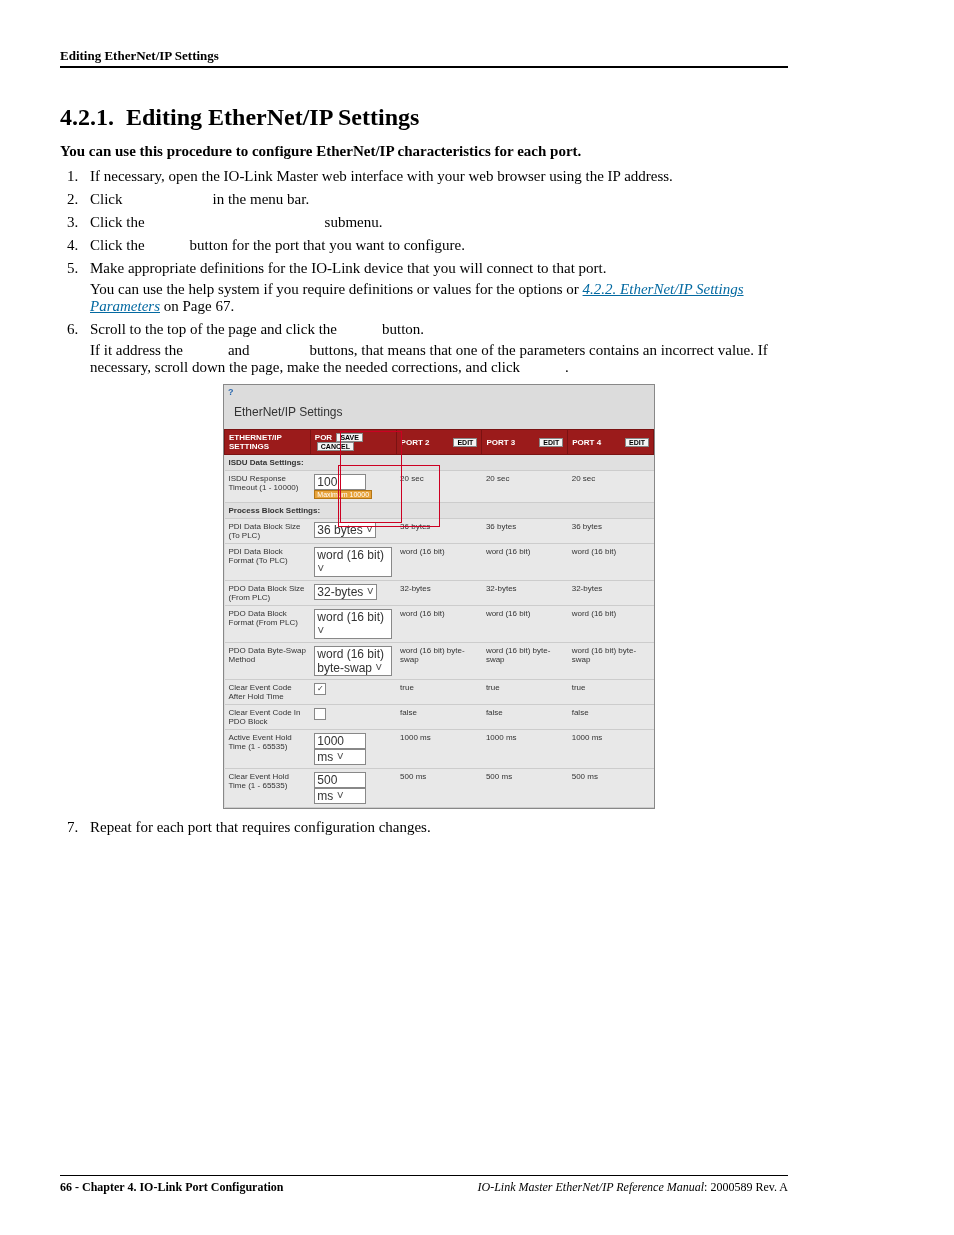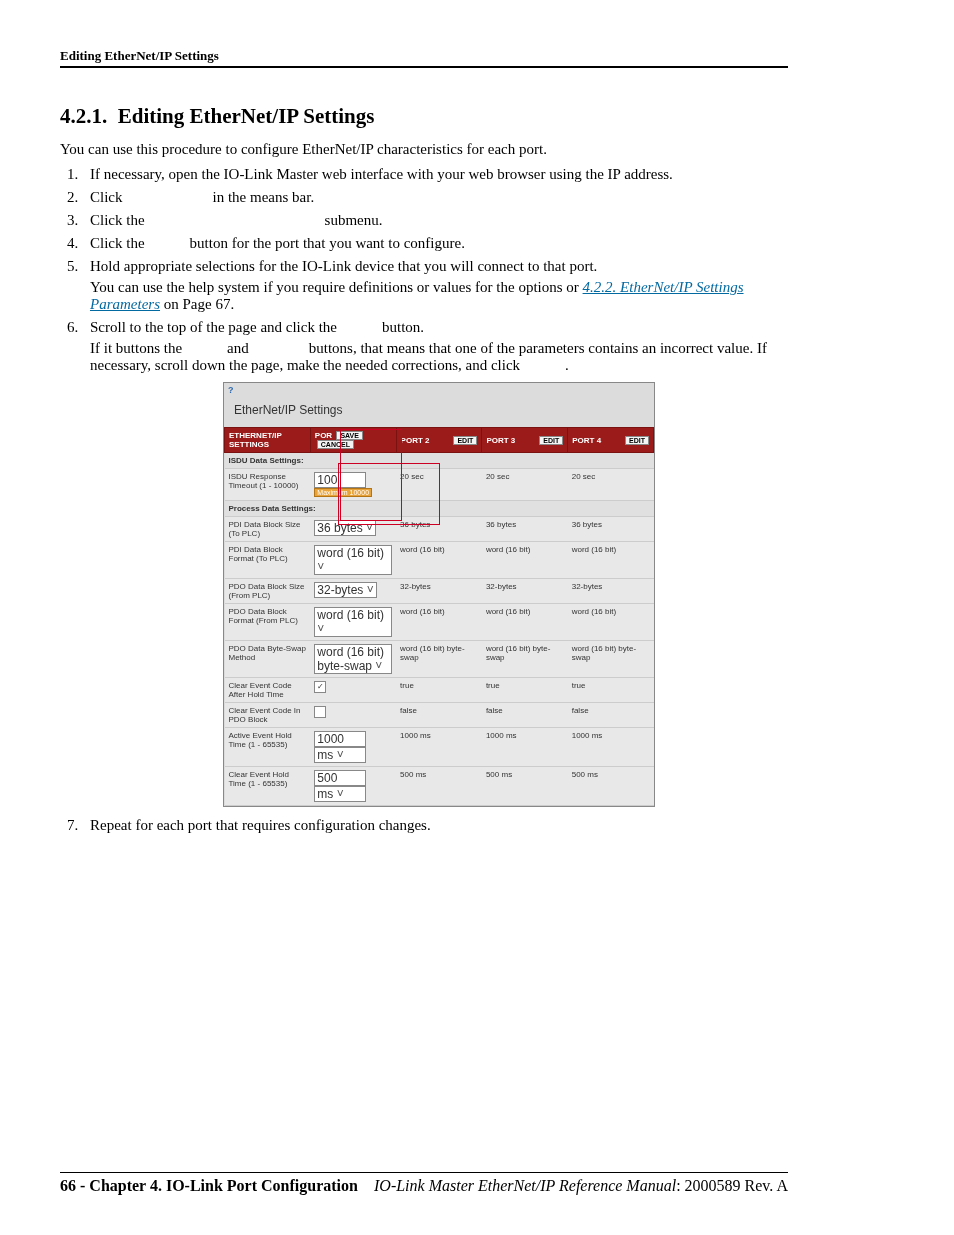--- a/index.html
+++ b/index.html
@@ -17,27 +17,28 @@
   }
   .running-head {
     font-weight: bold;
     font-size: 13px;
     border-bottom: 2px solid #000;
     padding-bottom: 2px;
     margin-bottom: 36px;
   }
   h2.section-title {
     font-family: Georgia, serif;
-    font-size: 21px;
+    font-size: 24px;
     font-weight: bold;
     margin: 16px 0 12px 0;
   }
   .intro {
     font-size: 15px;
     margin: 0 0 8px 0;
+    font-weight: bold;
   }
   ol.steps {
     font-size: 15px;
     padding-left: 22px;
     margin: 0;
   }
   ol.steps > li {
     margin-bottom: 6px;
     padding-left: 8px;
   }
@@ -141,21 +142,21 @@
     pointer-events: none;
   }
 
   
   .page-footer {
     position: absolute;
     left: 60px; right: 60px;
     bottom: 40px;
     border-top: 1px solid #000;
     padding-top: 4px;
-    font-size: 16px;
+    font-size: 12px;
     display: flex;
     justify-content: space-between;
   }
   .page-footer .right { font-style: italic; }
   .page-footer .right .norm { font-style: normal; }
 </style>
 </head>
 <body>
 
 <div class="page">
@@ -166,46 +167,46 @@
     &nbsp;<span>Editing EtherNet/IP Settings</span>
   </h2>
 
   <p class="intro">You can use this procedure to configure EtherNet/IP characteristics for each port.</p>
 
   <ol class="steps">
     <li>If necessary, open the IO-Link Master web interface with your web browser using the IP address.</li>
     <li>
       <span>Click </span>
       <span class="bold-ui">&nbsp;&nbsp;&nbsp;&nbsp;&nbsp;&nbsp;&nbsp;&nbsp;&nbsp;&nbsp;&nbsp;&nbsp;&nbsp;&nbsp;&nbsp;&nbsp;&nbsp;&nbsp;&nbsp;&nbsp;&nbsp;&nbsp;</span>
-      <span> in the means bar.</span>
+      <span> in the menu bar.</span>
     </li>
     <li>
       <span>Click the </span>
       <span class="bold-ui">&nbsp;&nbsp;&nbsp;&nbsp;&nbsp;&nbsp;&nbsp;&nbsp;&nbsp;&nbsp;&nbsp;&nbsp;&nbsp;&nbsp;&nbsp;&nbsp;&nbsp;&nbsp;&nbsp;&nbsp;&nbsp;&nbsp;&nbsp;&nbsp;&nbsp;&nbsp;&nbsp;&nbsp;&nbsp;&nbsp;&nbsp;&nbsp;&nbsp;&nbsp;&nbsp;&nbsp;&nbsp;&nbsp;&nbsp;&nbsp;&nbsp;&nbsp;&nbsp;&nbsp;&nbsp;&nbsp;</span>
       <span> submenu.</span>
     </li>
     <li>
       <span>Click the </span>
       <span class="bold-ui">&nbsp;&nbsp;&nbsp;&nbsp;&nbsp;&nbsp;&nbsp;&nbsp;&nbsp;&nbsp;</span>
       <span> button for the port that you want to configure.</span>
     </li>
     <li>
-      <span>Hold appropriate selections for the IO-Link device that you will connect to that port.</span>
+      <span>Make appropriate definitions for the IO-Link device that you will connect to that port.</span>
       <div class="subpara">
         <span>You can use the help system if you require definitions or values for the options or </span>
         <a href="#" class="xref">4.2.2. EtherNet/IP Settings Parameters</a>
         <span> on Page 67.</span>
       </div>
     </li>
     <li>
       <span>Scroll to the top of the page and click the </span>
       <span class="bold-ui">&nbsp;&nbsp;&nbsp;&nbsp;&nbsp;&nbsp;&nbsp;&nbsp;&nbsp;&nbsp;</span>
       <span> button.</span>
       <div class="subpara">
-        <span>If it buttons the </span>
+        <span>If it address the </span>
         <span class="bold-ui">&nbsp;&nbsp;&nbsp;&nbsp;&nbsp;&nbsp;&nbsp;&nbsp;&nbsp;&nbsp;</span>
         <span> and </span>
         <span class="bold-ui">&nbsp;&nbsp;&nbsp;&nbsp;&nbsp;&nbsp;&nbsp;&nbsp;&nbsp;&nbsp;&nbsp;&nbsp;&nbsp;&nbsp;</span>
         <span> buttons, that means that one of the parameters contains an incorrect value. If necessary, scroll down the page, make the needed corrections, and click </span>
         <span class="bold-ui">&nbsp;&nbsp;&nbsp;&nbsp;&nbsp;&nbsp;&nbsp;&nbsp;&nbsp;&nbsp;</span>
         <span>.</span>
       </div>
 
       
       <div class="shot" style="position:relative;">
@@ -240,21 +241,21 @@
             <td>ISDU Response Timeout (1 - 10000)</td>
             <td>
               <span class="inp">100</span>
               <span class="tooltip">Maximum 10000</span>
             </td>
             <td>20 sec</td>
             <td>20 sec</td>
             <td>20 sec</td>
           </tr>
           <tr class="section-row">
-            <td colspan="5">Process Data Settings:</td>
+            <td colspan="5">Process Block Settings:</td>
           </tr>
           </tbody>
             <tbody id="data-rows">
               <tr>
                 <td>PDI Data Block Size (To PLC)</td>
                 <td><span class="inp sel">36 bytes</span></td>
                 <td>36 bytes</td>
                 <td>36 bytes</td>
                 <td>36 bytes</td>
               </tr>

